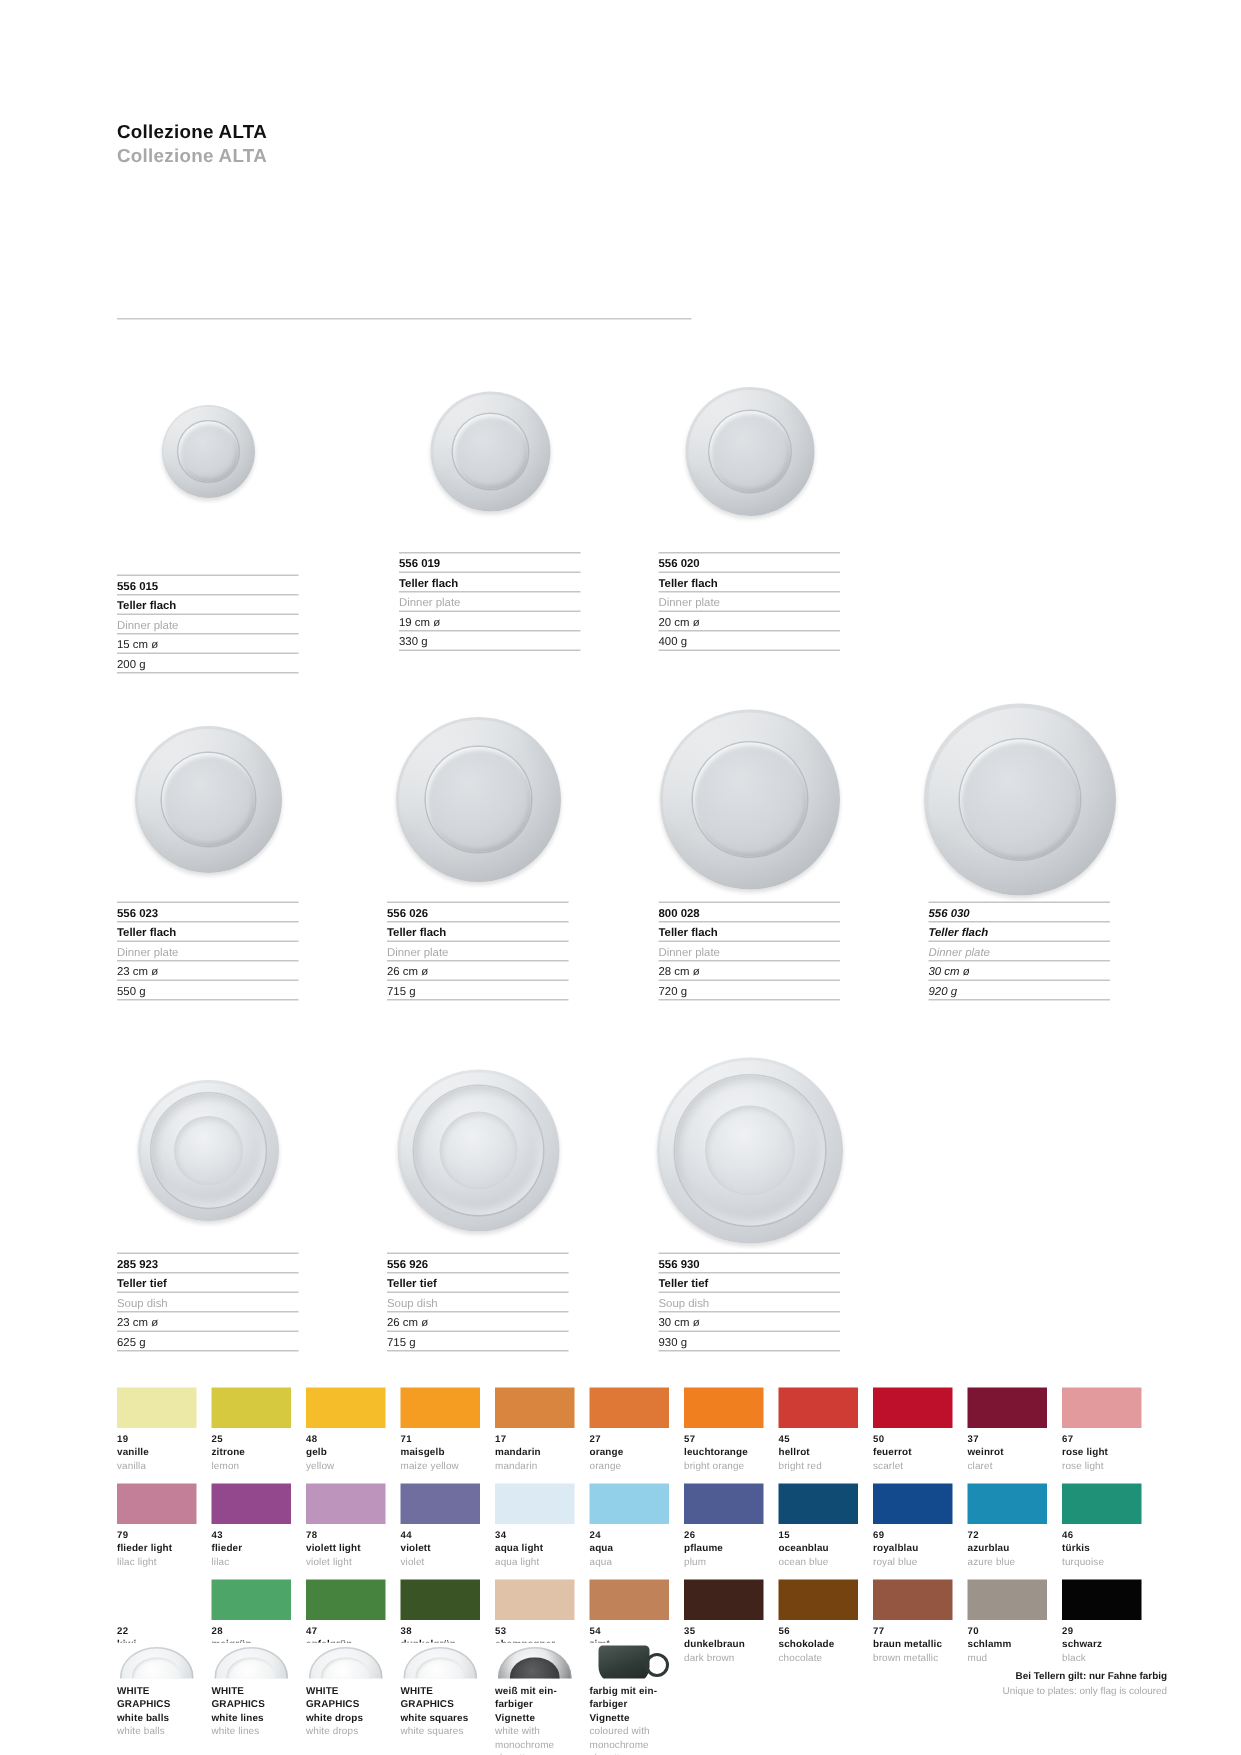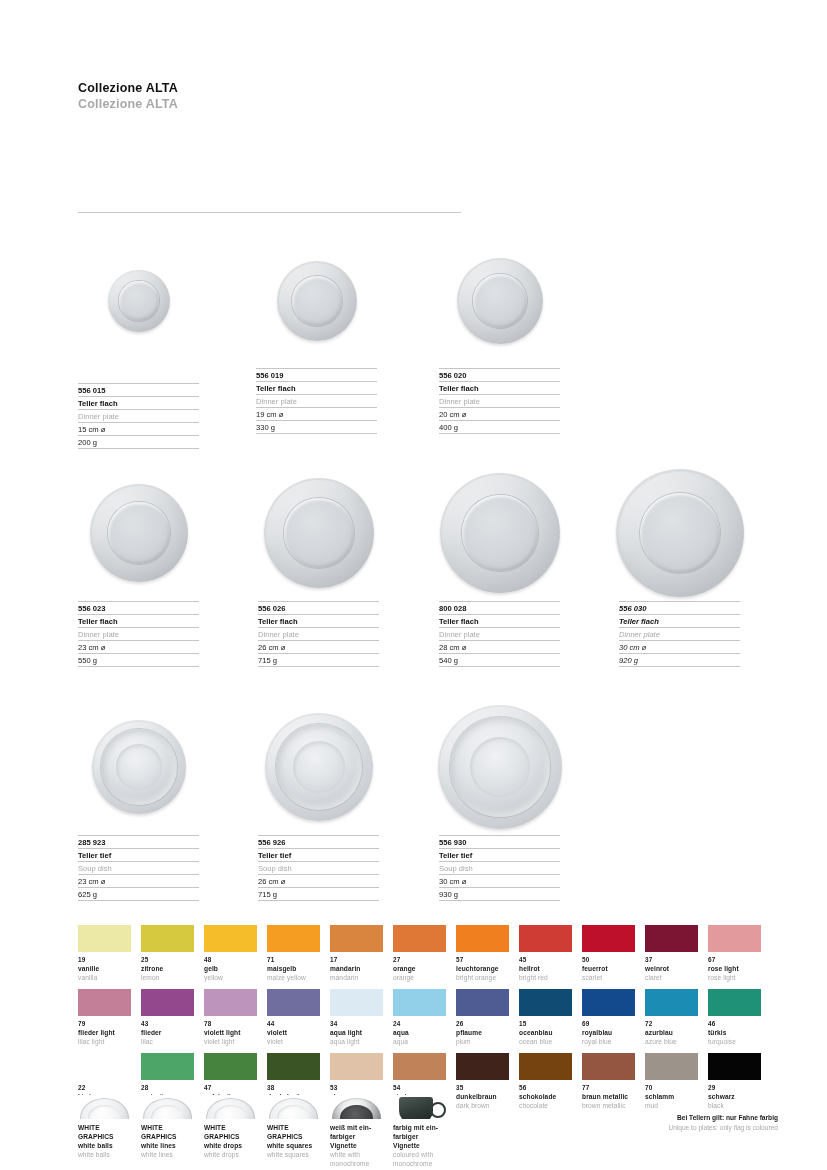--- a/index.html
+++ b/index.html
@@ -288,21 +288,21 @@
         </div>
       </div>
       <div class="spec" style="width: 121px; top: 136px; margin-top: 15px;">
         <div class="spec-row art first">556 015</div>
         <div class="spec-row name-de">Teller flach</div>
         <div class="spec-row name-en">Dinner plate</div>
         <div class="spec-row dim">15 cm ø</div>
         <div class="spec-row weight">200 g</div>
       </div>
     </div>
-    <div class="product" style="left: 256px; top: 232px; width: 121px; height: 198px;">
+    <div class="product" style="left: 266px; top: 232px; width: 121px; height: 198px;">
       <div class="plate-stage" style="height: 126px; position: absolute; top: 0px; width: 121px;">
         <div class="plate flat" style="width: 80px; height: 80px; left: 21px; top: 29px;">
           <div class="rim-hi"></div>
           <div class="well"></div>
         </div>
       </div>
       <div class="spec" style="width: 121px; top: 136px;">
         <div class="spec-row art first">556 019</div>
         <div class="spec-row name-de">Teller flach</div>
         <div class="spec-row name-en">Dinner plate</div>
@@ -360,21 +360,21 @@
         <div class="plate flat" style="width: 120px; height: 120px; left: 1px; top: 11px;">
           <div class="rim-hi"></div>
           <div class="well"></div>
         </div>
       </div>
       <div class="spec" style="width: 121px; top: 139px;">
         <div class="spec-row art first">800 028</div>
         <div class="spec-row name-de">Teller flach</div>
         <div class="spec-row name-en">Dinner plate</div>
         <div class="spec-row dim">28 cm ø</div>
-        <div class="spec-row weight">540 g</div>
+        <div class="spec-row weight">720 g</div>
       </div>
     </div>
     <div class="product" style="left: 619px; top: 462px; width: 121px; height: 201px;">
       <div class="plate-stage" style="height: 130px; position: absolute; top: 0px; width: 121px;">
         <div class="plate flat" style="width: 128px; height: 128px; left: -3px; top: 7px;">
           <div class="rim-hi"></div>
           <div class="well"></div>
         </div>
       </div>
       <div class="spec" style="width: 121px; top: 139px; font-style: italic;">

